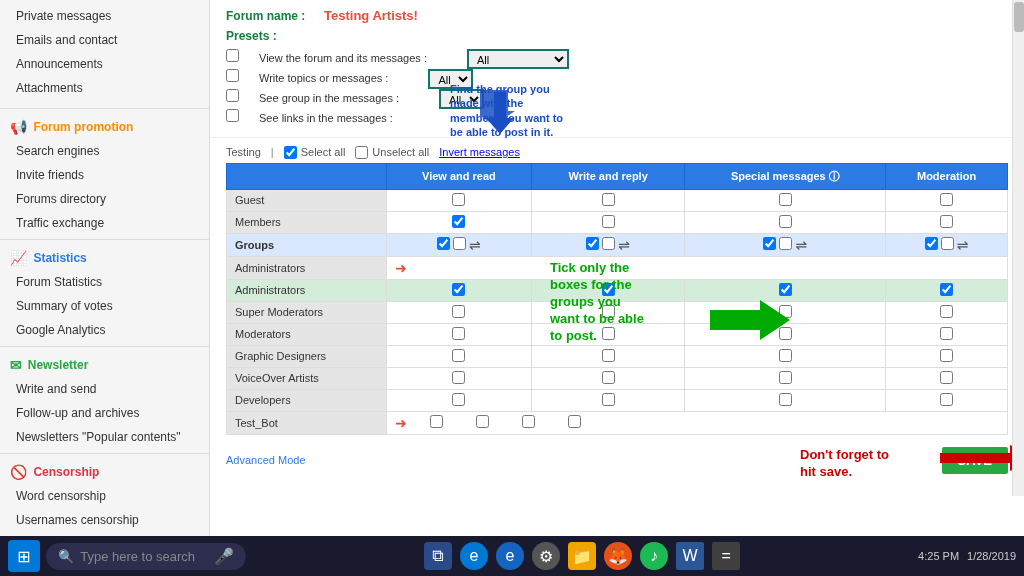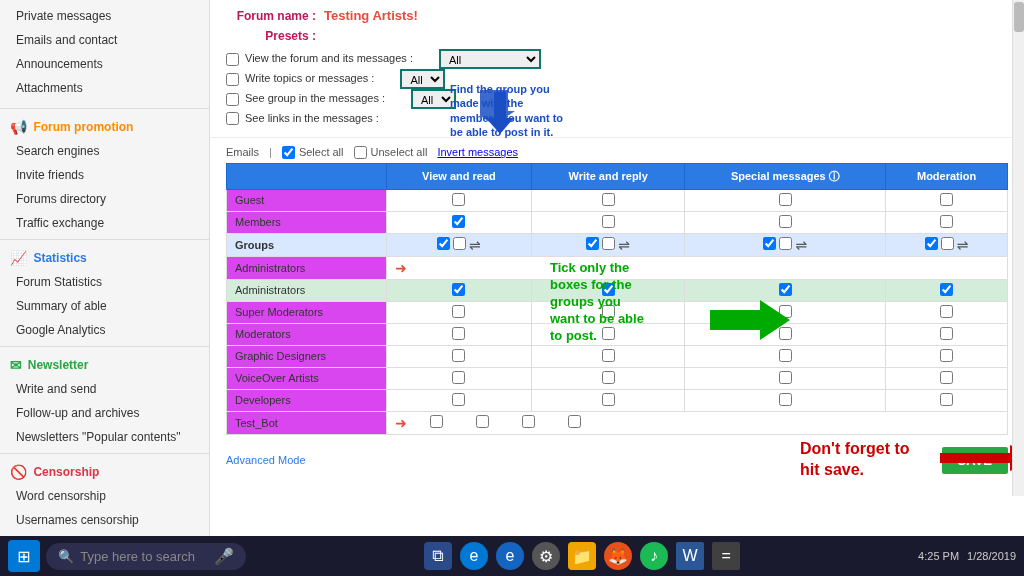--- a/index.html
+++ b/index.html
@@ -29,35 +29,35 @@
     .cat-blue { color: #2c7be5; }
     .cat-green { color: #28a745; }
     .cat-red { color: #dc3545; }
 
     
     .content { flex: 1; overflow: hidden; position: relative; background: #fff; }
 
     
     .forum-header { background: #fff; padding: 8px 16px; border-bottom: 1px solid #eee; }
     .forum-header-row { display: flex; align-items: center; gap: 8px; margin-bottom: 6px; }
-    .forum-header label { font-weight: bold; font-size: 12px; color: #be185d; min-width: 90px; text-align: right; }
+    .forum-header label { font-weight: bold; font-size: 12px; color: #15803d; min-width: 90px; }
     .forum-name-value { font-weight: bold; font-size: 13px; color: #e74c3c; }
     .forum-header select { font-size: 11px; padding: 2px 4px; border: 2px solid #0f766e; height: 22px; margin-left: 20px; }
-    .checkbox-row { display: flex; align-items: center; gap: 6px; font-size: 11px; color: #333; }
+    .checkbox-row { display: flex; align-items: flex-start; gap: 20px; font-size: 11px; color: #333; }
     .checkbox-row input[type=checkbox] { width: 13px; height: 13px; }
 
     
     .perm-area { padding: 8px 16px; overflow: auto; height: calc(100% - 110px); }
     .legend-bar { display: flex; gap: 10px; align-items: center; margin-bottom: 4px; font-size: 11px; color: #555; }
 
     table.perm-table { border-collapse: collapse; width: 100%; font-size: 11px; }
     table.perm-table th { background: #2c7be5; color: #fff; padding: 5px 8px; text-align: center; font-size: 11px; border: 1px solid #1a68d1; }
     table.perm-table th.first-col { background: #2c7be5; text-align: left; }
     table.perm-table td { border: 1px solid #ddd; padding: 3px 6px; text-align: center; vertical-align: middle; }
-    table.perm-table td.name-col { text-align: left; background: #d946ef; color: #333; padding-left: 8px; }
+    table.perm-table td.name-col { text-align: left; background: #e5e5e5; color: #333; padding-left: 8px; }
     table.perm-table tr.group-row td { background: #d9e8ff; }
     table.perm-table tr.highlighted td { background: #d4edda; }
     table.perm-table tr.highlighted td.name-col { background: #d4edda; }
     .cb { width: 13px; height: 13px; }
     .arrow-right { color: #e74c3c; font-size: 14px; }
     .advanced-link { color: #2c7be5; font-size: 11px; text-decoration: none; display: block; text-align: right; margin-top: 4px; padding-right: 4px; }
     .save-btn { background: #28a745; color: white; border: none; padding: 6px 16px; font-weight: bold; font-size: 13px; cursor: pointer; border-radius: 2px; float: right; margin-top: 4px; }
 
     
     .callout-overlay { position: absolute; top: 0; left: 0; right: 0; bottom: 0; pointer-events: none; }
@@ -92,21 +92,21 @@
     <div class="sidebar-item">Invite friends</div>
     <div class="sidebar-item">Forums directory</div>
     <div class="sidebar-item">Traffic exchange</div>
     <div class="sidebar-divider"></div>
 
     <div class="sidebar-category cat-blue">
       <span class="cat-icon">📈</span>
       <span>Statistics</span>
     </div>
     <div class="sidebar-item">Forum Statistics</div>
-    <div class="sidebar-item">Summary of able</div>
+    <div class="sidebar-item">Summary of votes</div>
     <div class="sidebar-item">Google Analytics</div>
     <div class="sidebar-divider"></div>
 
     <div class="sidebar-category cat-green">
       <span class="cat-icon">✉</span>
       <span>Newsletter</span>
     </div>
     <div class="sidebar-item">Write and send</div>
     <div class="sidebar-item">Follow-up and archives</div>
     <div class="sidebar-item">Newsletters "Popular contents"</div>
@@ -154,21 +154,21 @@
         </div>
         <div class="checkbox-row">
           <input type="checkbox" class="cb" style="">
           <span>See links in the messages :</span>
         </div>
       </div>
     </div>
 
     <div class="perm-area">
       <div class="legend-bar">
-        <span>Emails</span>
+        <span>Testing</span>
         <span style="color:#888;">|</span>
         <label style="display:flex;align-items:center;gap:4px;">
           <input type="checkbox" class="cb" checked="" style="">
           <span>Select all</span>
         </label>
         <label style="display:flex;align-items:center;gap:4px;">
           <input type="checkbox" class="cb" style="">
           <span>Unselect all</span>
         </label>
         <a href="#">Invert messages</a>
@@ -317,21 +317,21 @@
       <div class="callout-text callout-green" style="top:260px; left:340px; font-size:13px; font-weight:bold;">
         Tick only the<br>boxes for the<br>groups you<br>want to be able<br>to post.
       </div>
 
       <div style="position:absolute; top:295px; left:500px; pointer-events:none;">
         <svg width="80" height="50" viewBox="0 0 80 50">
           <polygon points="0,15 50,15 50,5 80,25 50,45 50,35 0,35" fill="#00aa00"></polygon>
         </svg>
       </div>
 
-      <div class="callout-text callout-red" style="bottom:55px; left:590px; font-size:16px; font-weight:bold;">
+      <div class="callout-text callout-red" style="bottom:55px; left:590px; font-size:13px; font-weight:bold;">
         Don't forget to<br>hit save.
       </div>
 
       <div style="position:absolute; bottom:60px; left:730px; pointer-events:none;">
         <svg width="100" height="30" viewBox="0 0 100 30">
           <polygon points="0,10 70,10 70,2 100,15 70,28 70,20 0,20" fill="#cc0000"></polygon>
         </svg>
       </div>
     </div>
 

